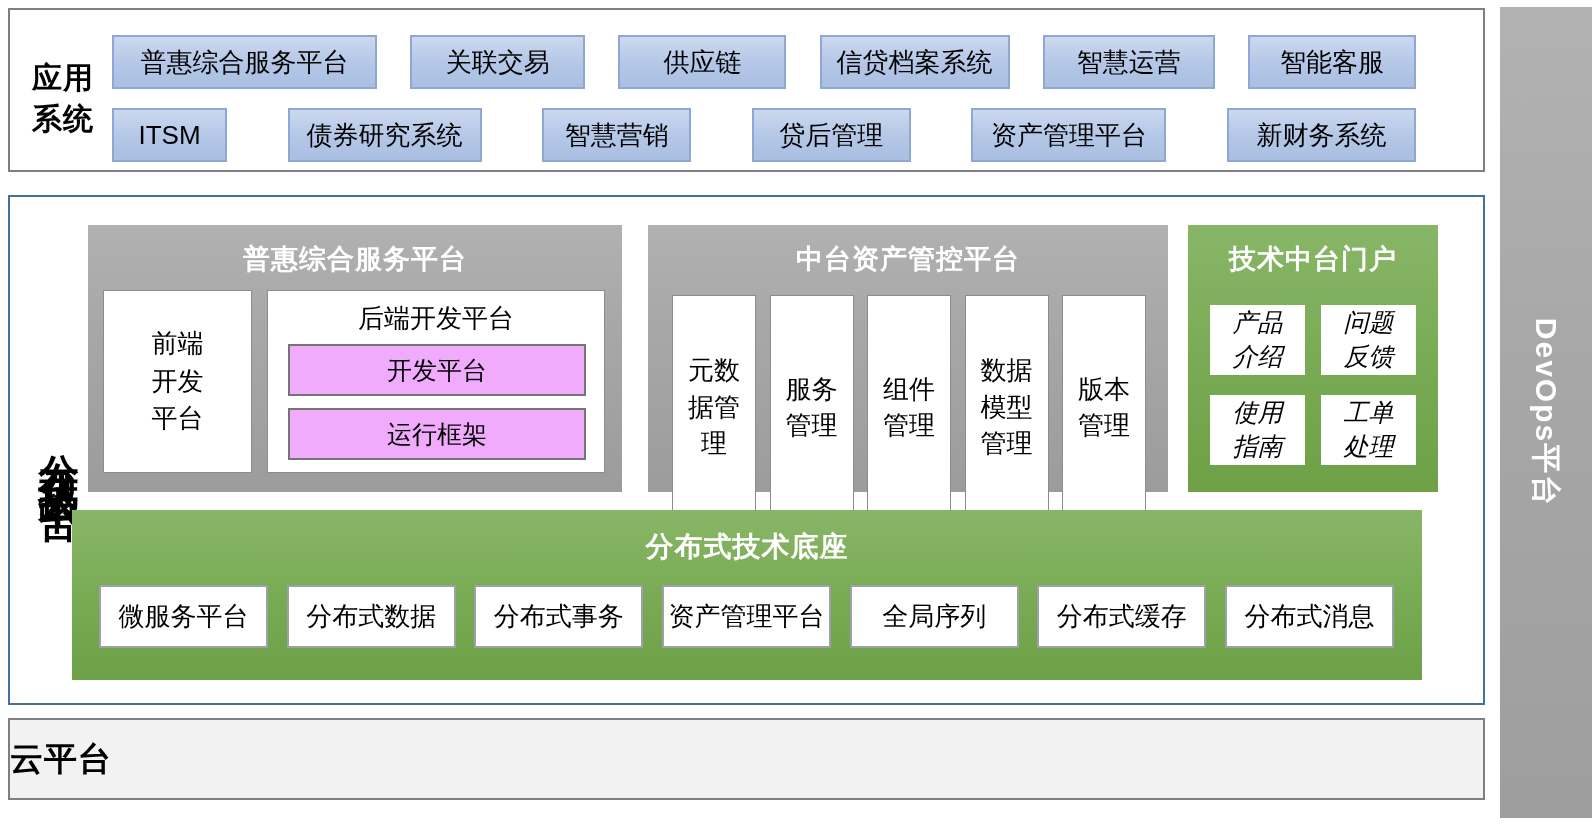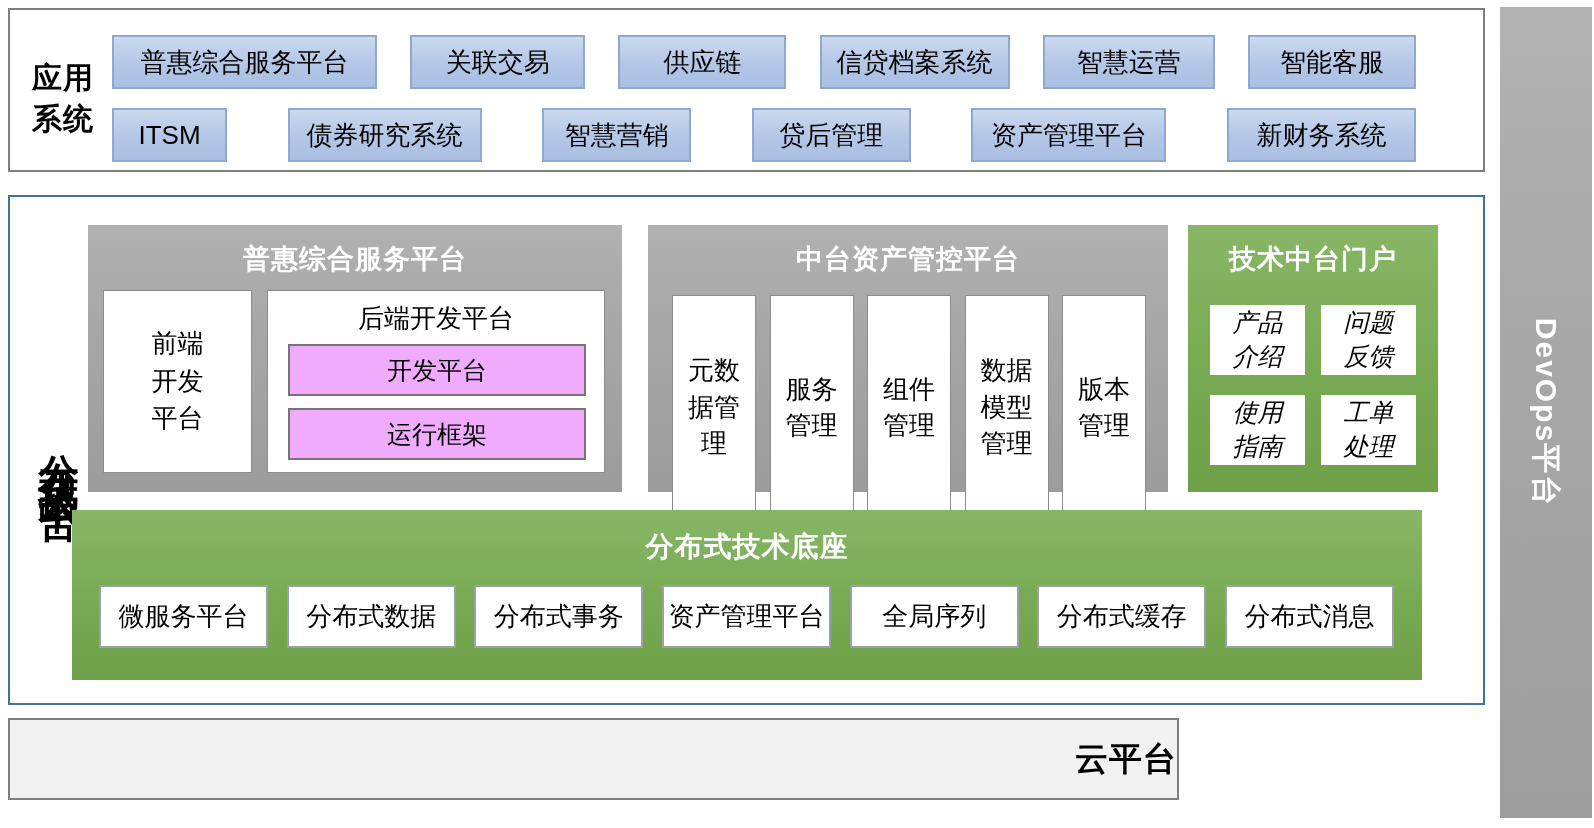--- a/index.html
+++ b/index.html
@@ -62,23 +62,23 @@
 
   .base { left: 62px; top: 313px; width: 1350px; height: 170px; }
   .base .panel-title { font-size: 28px; padding-top: 18px; }
   .base-items { position: absolute; left: 27px; right: 28px; top: 75px; height: 63px;
                 display: flex; justify-content: space-between; }
   .base-item { width: 169px; background: #fff; border: 2px solid #9aa1a9;
                display: flex; align-items: center; justify-content: center;
                font-size: 26px; white-space: nowrap; }
 
   
-  .cloud-band { position: absolute; left: 8px; top: 718px; width: 1171px; height: 82px;
+  .cloud-band { position: absolute; left: 8px; top: 718px; width: 1477px; height: 82px;
                 background: #f2f2f2; border: 2px solid #7f7f7f;
-                display: flex; align-items: center; justify-content: flex-end; }
+                display: flex; align-items: center; justify-content: flex-start; }
   .cloud-band .label { font-size: 33px; font-weight: 700; letter-spacing: 1px; }
 
   
   .devops-bar { position: absolute; left: 1500px; top: 7px; width: 92px; height: 811px;
                 background: linear-gradient(180deg, #b2b2b2 0%, #a6a6a6 50%, #9e9e9e 100%);
                 display: flex; align-items: center; justify-content: center; }
   .devops-bar .label { transform: rotate(90deg); white-space: nowrap;
                        color: #fff; font-size: 30px; font-weight: 700; letter-spacing: 2px; }
 </style>
 </head>

